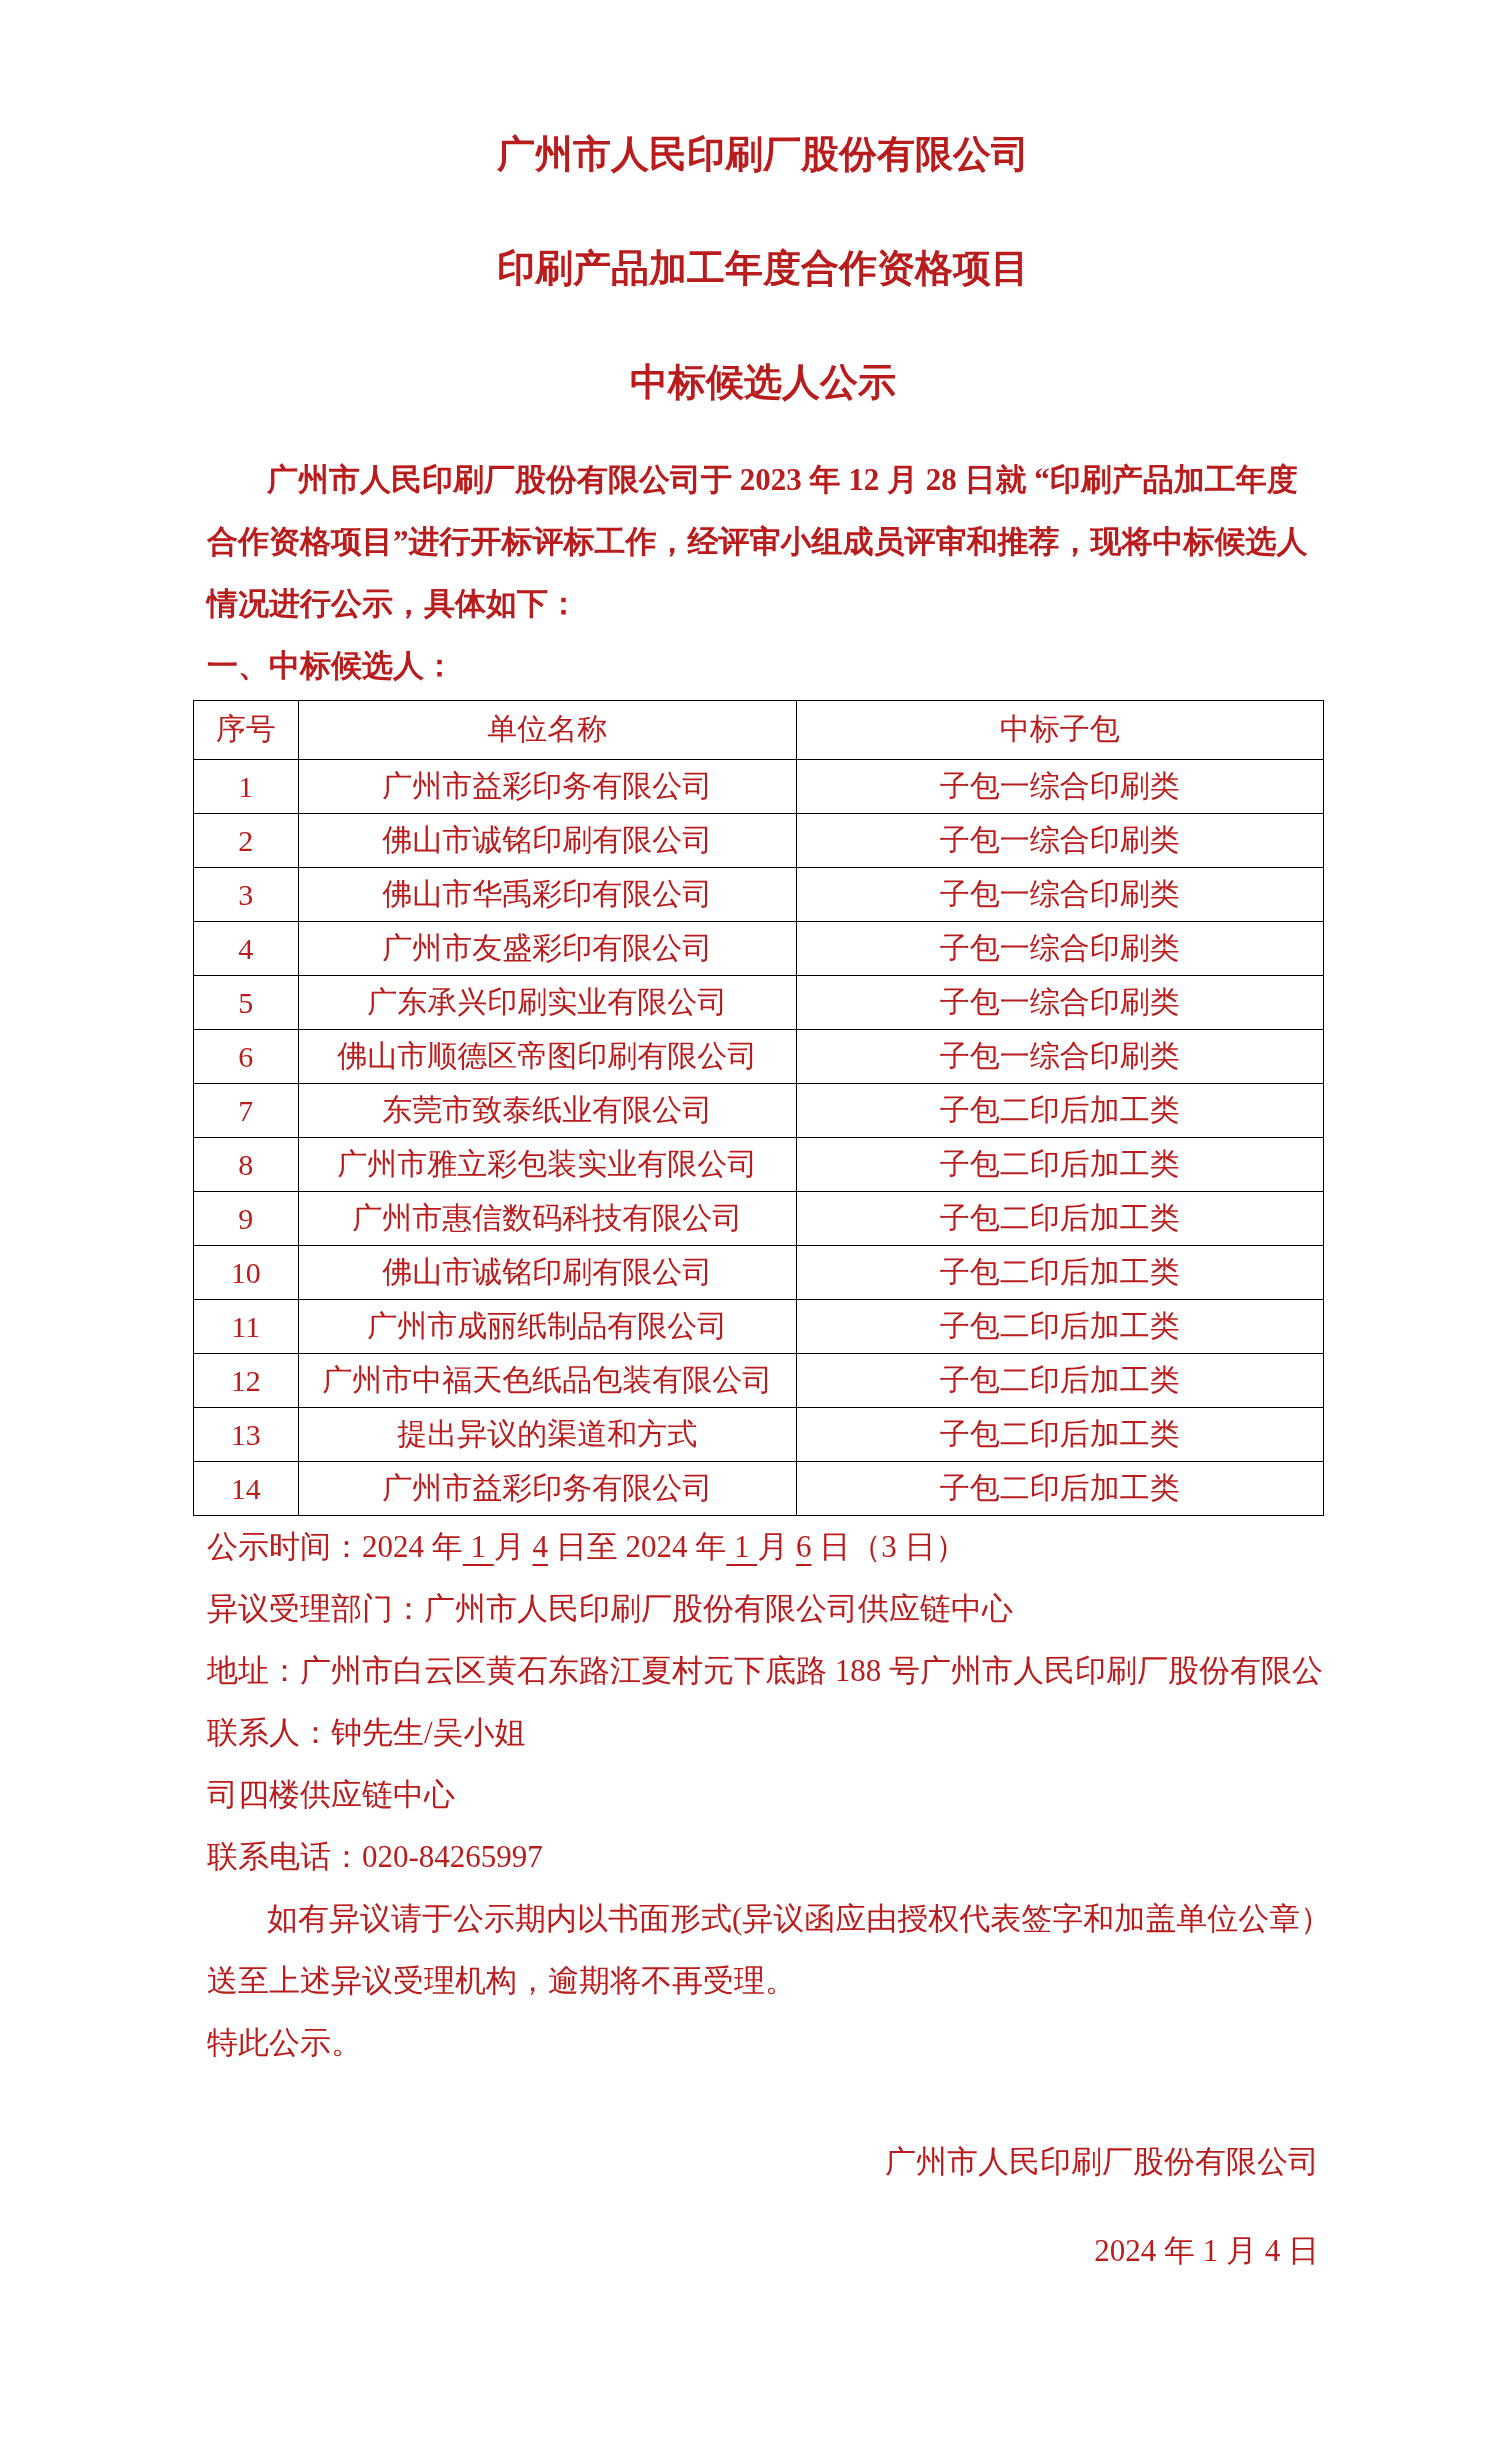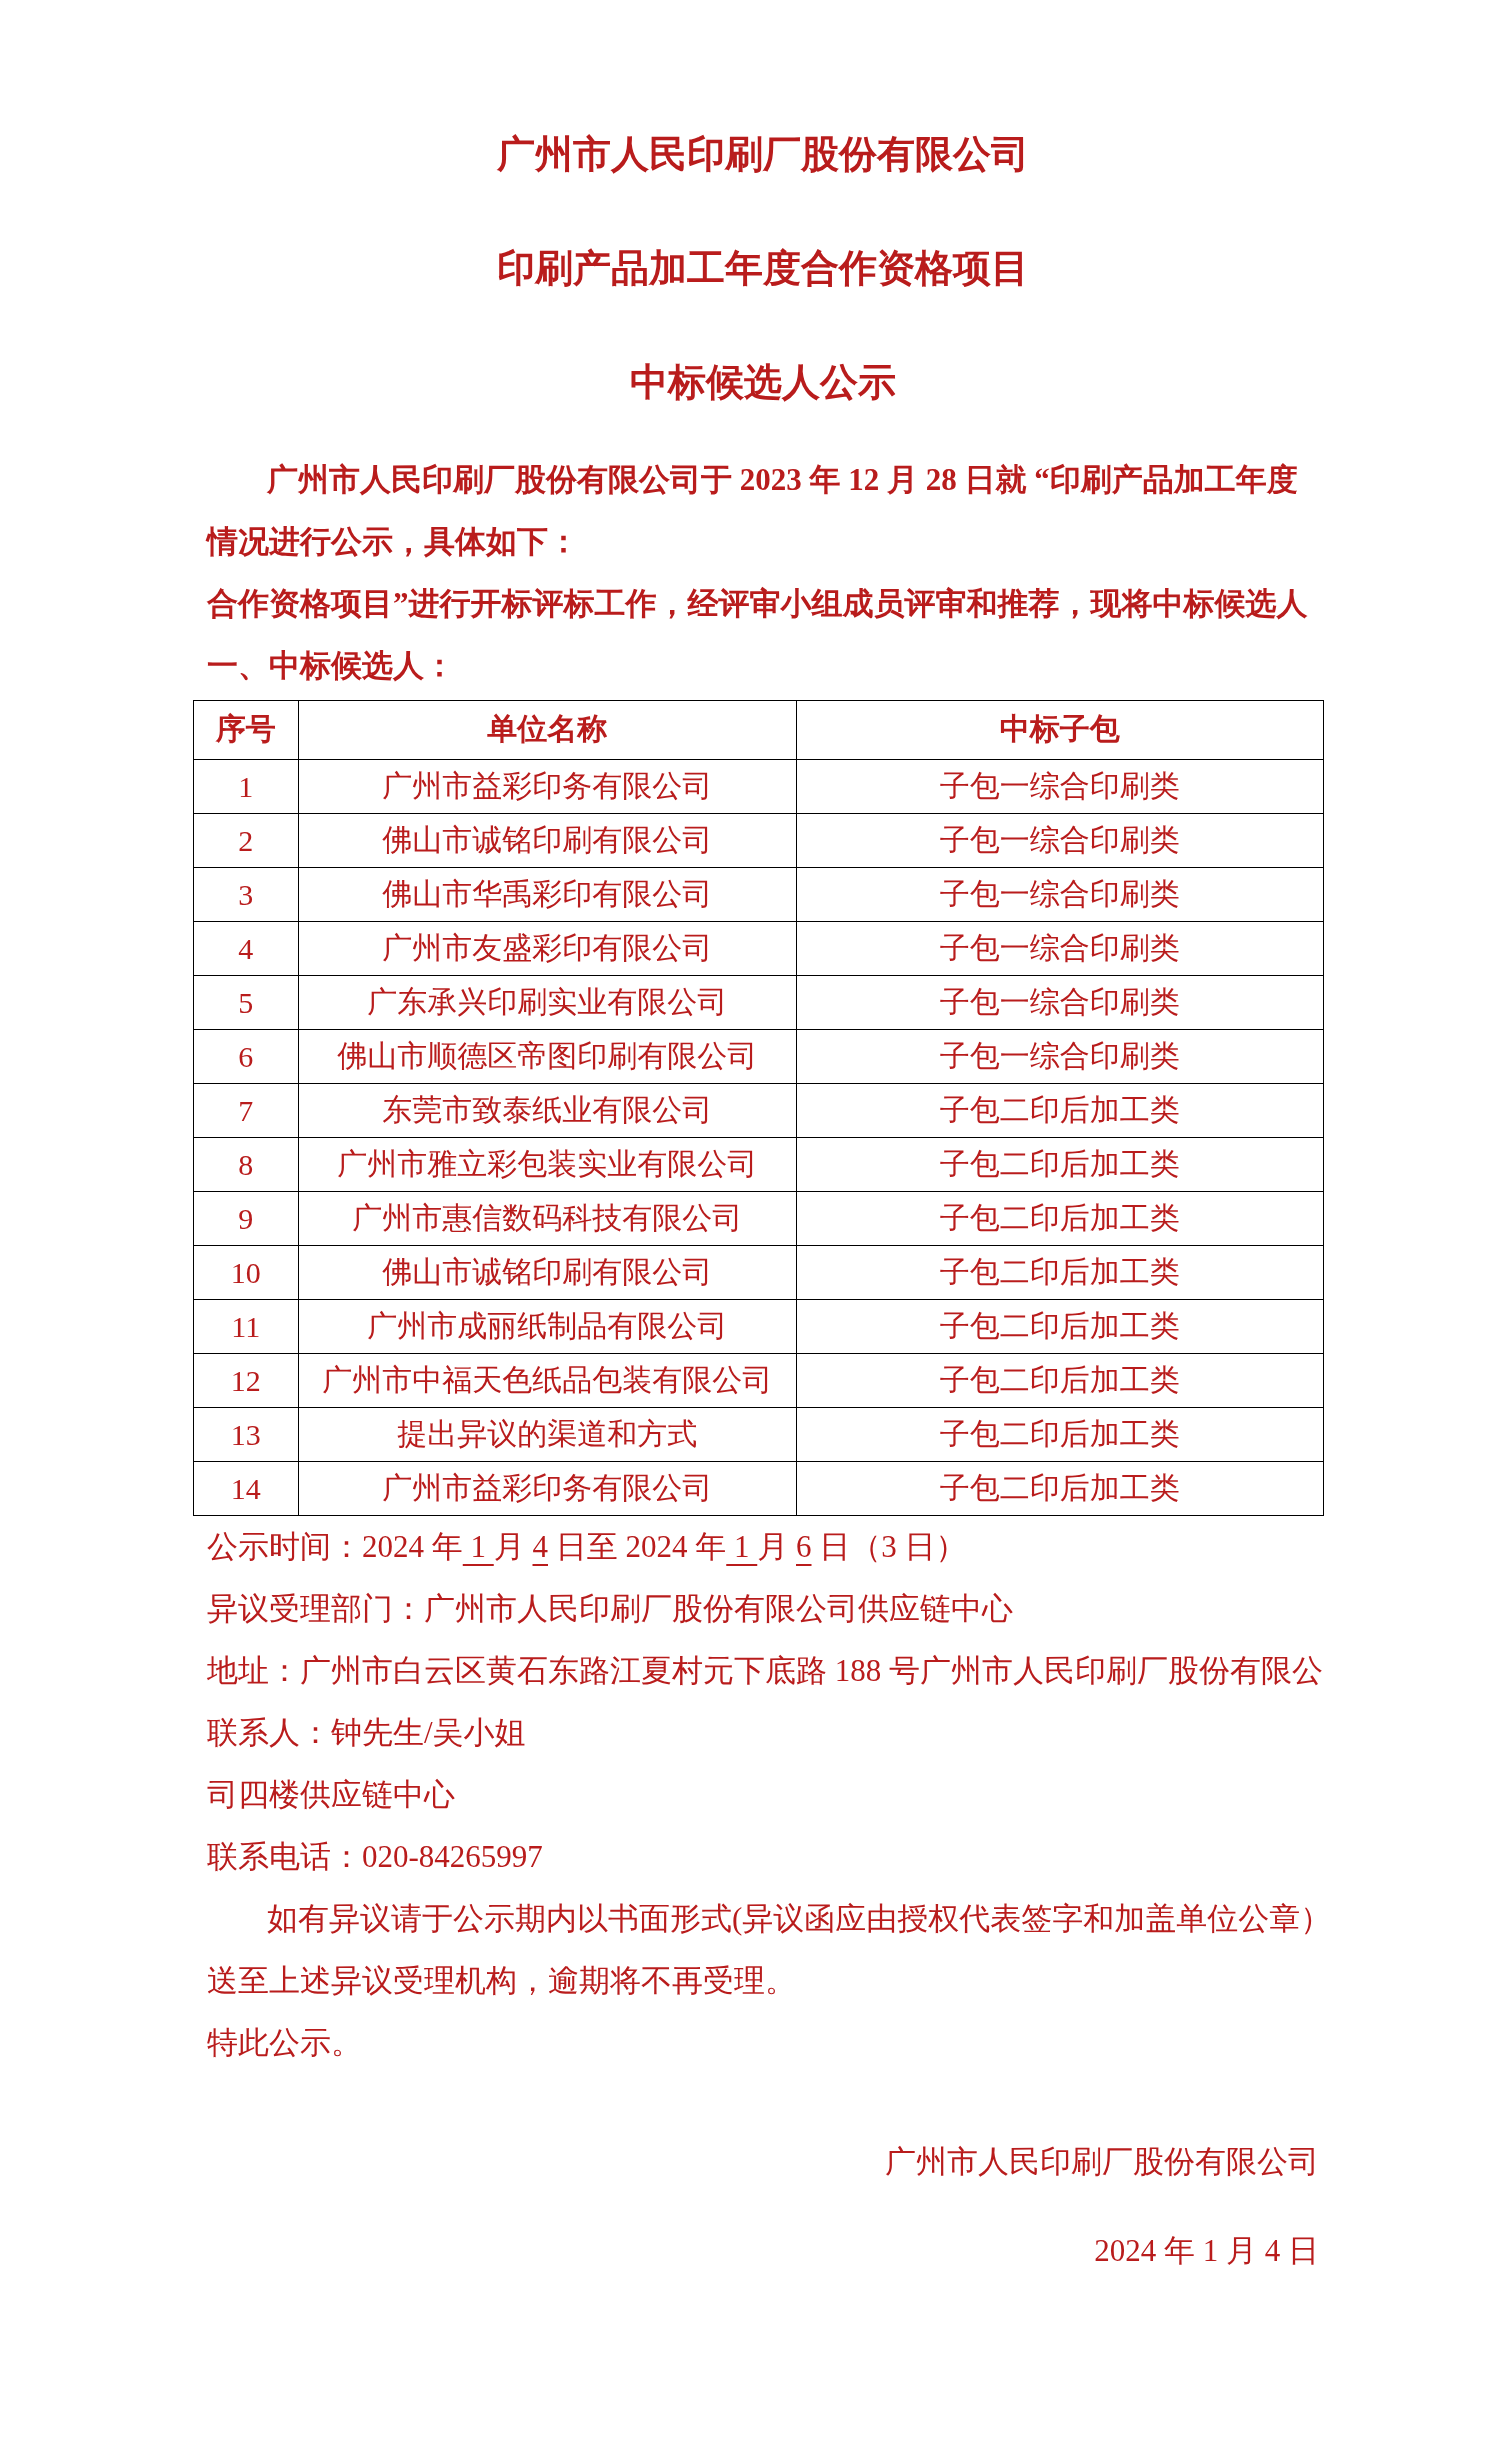--- a/index.html
+++ b/index.html
@@ -47,21 +47,20 @@
     font-size: 30px;
     font-weight: 400;
     text-align: center;
     overflow: hidden;
     white-space: nowrap;
   }
   table.cand th {
     height: 59px;
     vertical-align: top;
     padding-top: 7.6px;
-    font-weight: bold;
   }
   table.cand td {
     height: 54px;
     vertical-align: middle;
   }
   .col-no { width: 105px; }
   .col-company { width: 498px; }
   .col-package { width: 527px; }
   .sec2 { margin-top: 13.3px; }
   .uline {
@@ -88,22 +87,22 @@
 <body>
 
 <div class="page">
 
   <div class="title-line">广州市人民印刷厂股份有限公司</div>
   <div class="title-line">印刷产品加工年度合作资格项目</div>
   <div class="title-line">中标候选人公示</div>
 
   <div class="intro">
     <div class="body-line indent">广州市人民印刷厂股份有限公司于 2023 年 12 月 28 日就 “印刷产品加工年度</div>
+    <div class="body-line">合作资格项目”进行开标评标工作，经评审小组成员评审和推荐，现将中标候选人</div>
     <div class="body-line">情况进行公示，具体如下：</div>
-    <div class="body-line">合作资格项目”进行开标评标工作，经评审小组成员评审和推荐，现将中标候选人</div>
   </div>
 
   <div class="section-heading">一、中标候选人：</div>
 
   <table class="cand">
     <thead>
       <tr>
         <th class="col-no">序号</th>
         <th class="col-company">单位名称</th>
         <th class="col-package">中标子包</th>

